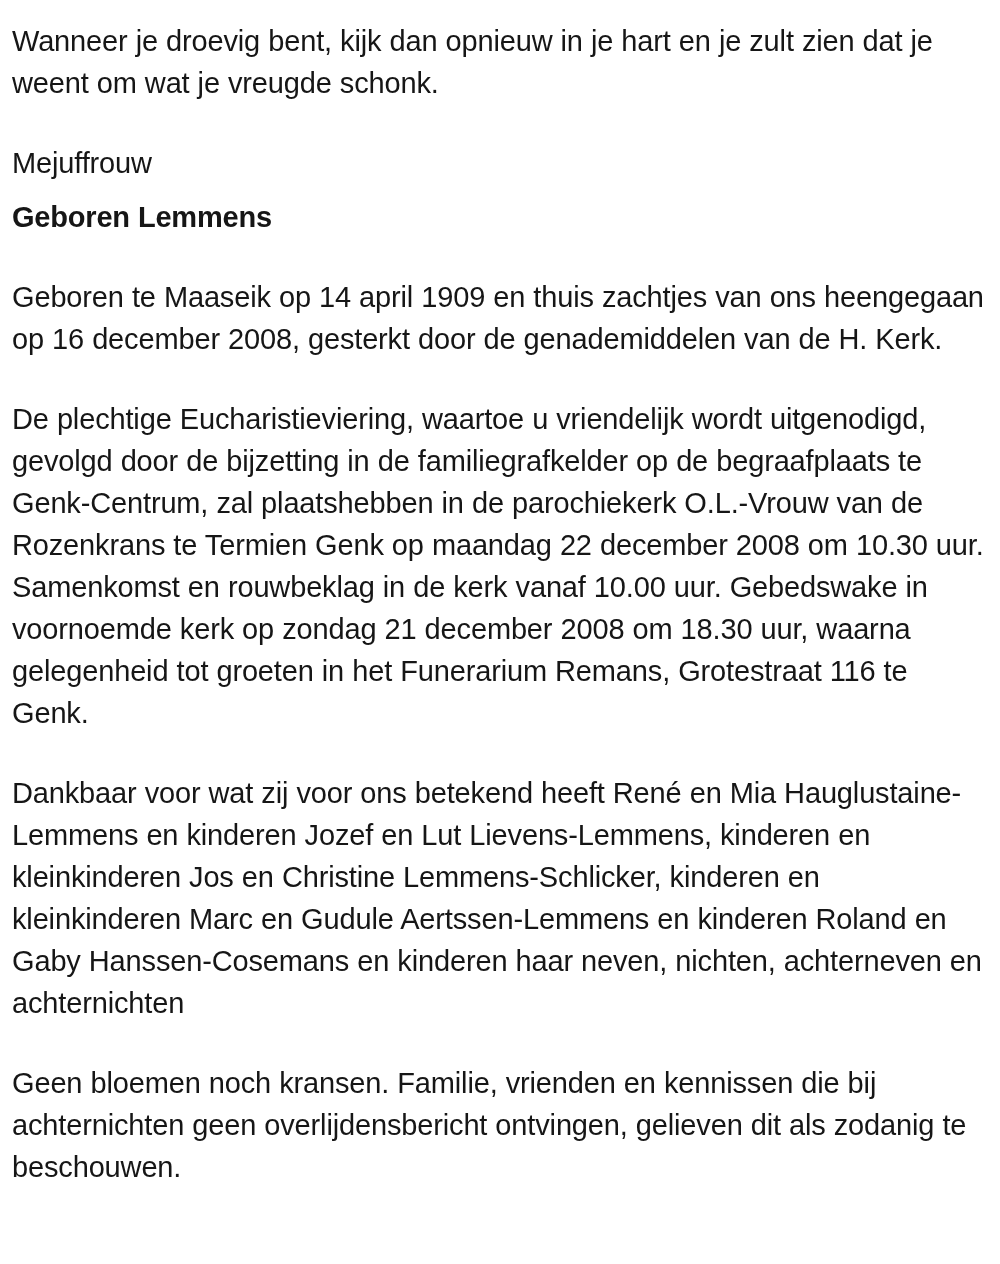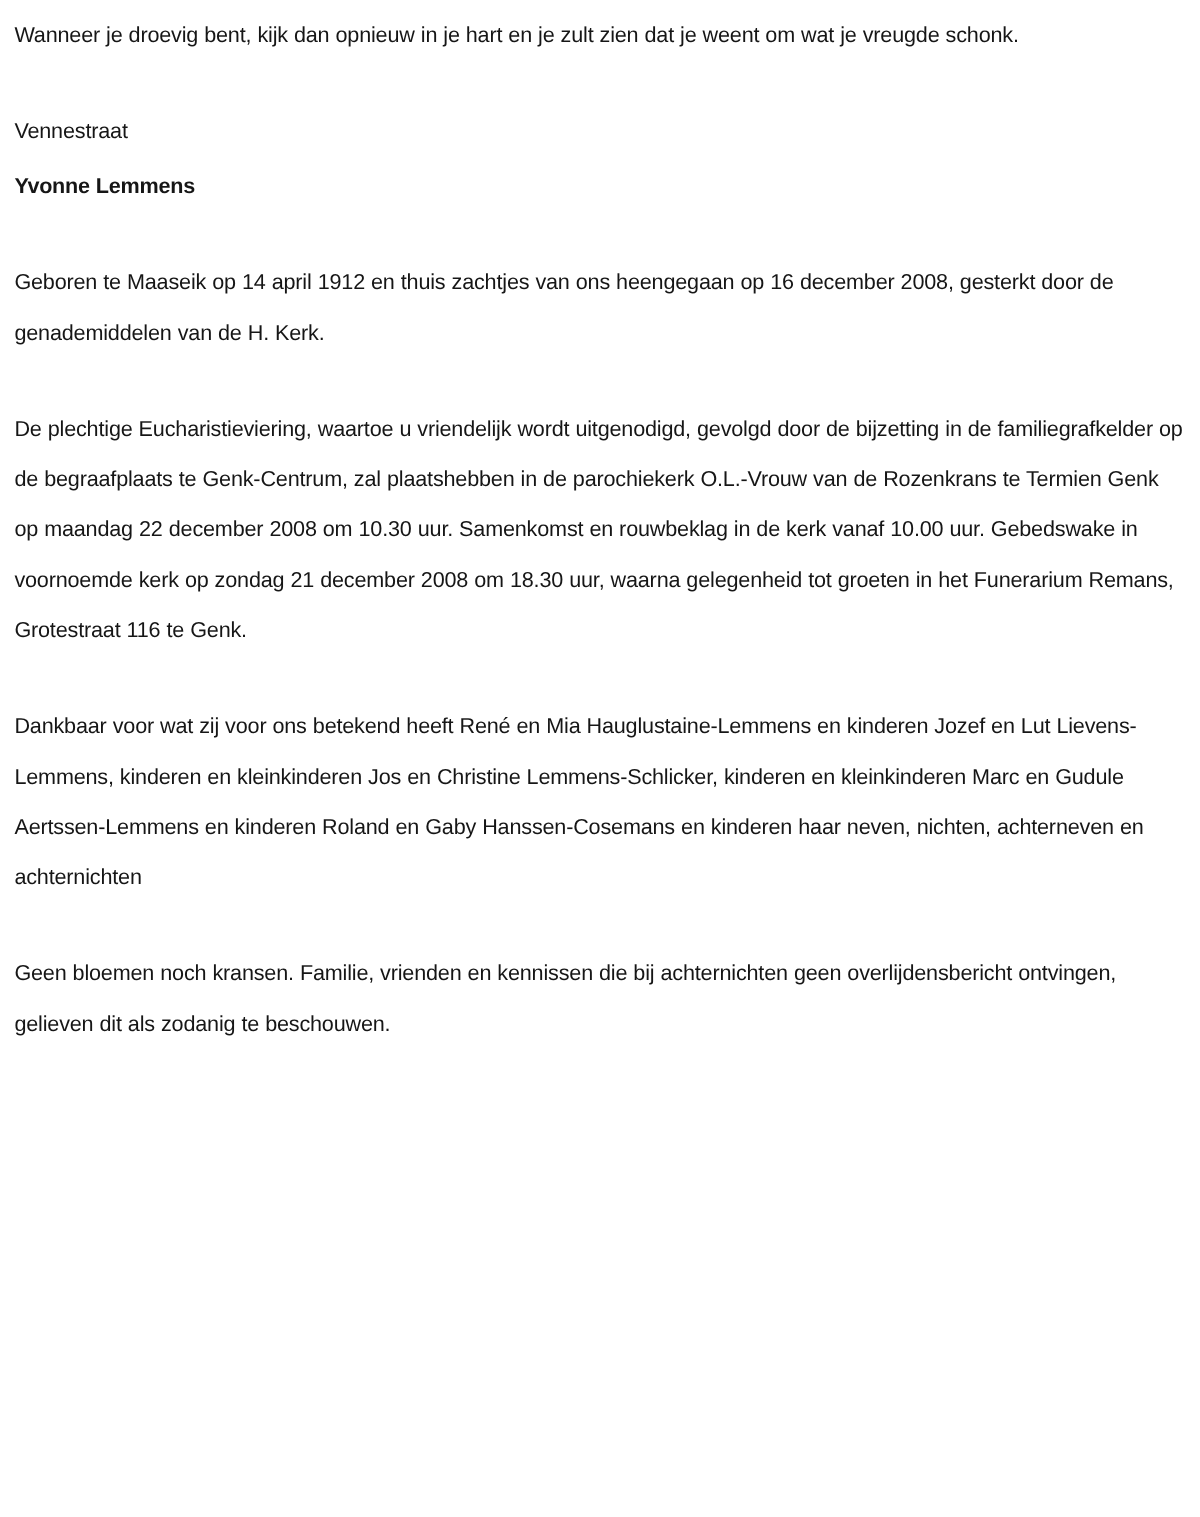--- a/index.html
+++ b/index.html
@@ -18,22 +18,22 @@
     -webkit-font-smoothing: antialiased;
   }
 
   .notice {
     box-sizing: border-box;
     width: 1000px;
     padding: 8px 12px 0 12px;
   }
 
   .para {
-    margin: 0 0 38px 0;
-    font-size: 18px;
+    margin: 12px 0 38px 0;
+    font-size: 29px;
     line-height: 42px;
     font-weight: 400;
     letter-spacing: -0.15px;
     word-spacing: 0.2px;
     text-align: left;
     hyphens: none;
   }
 
   .para:last-child {
     margin-bottom: 0;
@@ -49,25 +49,25 @@
     letter-spacing: -0.2px;
   }
 </style>
 </head>
 <body>
 
 <article class="notice">
 
   <p class="para">Wanneer je droevig bent, kijk dan opnieuw in je hart en je zult zien dat je weent om wat je vreugde schonk.</p>
 
-  <p class="para block-tight">Vennestraat</p>
+  <p class="para block-tight">Mejuffrouw</p>
 
-  <p class="para name">Yvonne Lemmens</p>
+  <p class="para name">Geboren Lemmens</p>
 
-  <p class="para">Geboren te Maaseik op 14 april 1912 en thuis zachtjes van ons heengegaan op 16 december 2008, gesterkt door de genademiddelen van de H. Kerk.</p>
+  <p class="para">Geboren te Maaseik op 14 april 1909 en thuis zachtjes van ons heengegaan op 16 december 2008, gesterkt door de genademiddelen van de H. Kerk.</p>
 
   <p class="para">De plechtige Eucharistieviering, waartoe u vriendelijk wordt uitgenodigd, gevolgd door de bijzetting in de familiegrafkelder op de begraafplaats te Genk-Centrum, zal plaatshebben in de parochiekerk O.L.-Vrouw van de Rozenkrans te Termien Genk op maandag 22 december 2008 om 10.30 uur. Samenkomst en rouwbeklag in de kerk vanaf 10.00 uur. Gebedswake in voornoemde kerk op zondag 21 december 2008 om 18.30 uur, waarna gelegenheid tot groeten in het Funerarium Remans, Grotestraat 116 te Genk.</p>
 
   <p class="para">Dankbaar voor wat zij voor ons betekend heeft René en Mia Hauglustaine-Lemmens en kinderen Jozef en Lut Lievens-Lemmens, kinderen en kleinkinderen Jos en Christine Lemmens-Schlicker, kinderen en kleinkinderen Marc en Gudule Aertssen-Lemmens en kinderen Roland en Gaby Hanssen-Cosemans en kinderen haar neven, nichten, achterneven en achternichten</p>
 
 
   <p class="para">Geen bloemen noch kransen. Familie, vrienden en kennissen die bij achternichten geen overlijdensbericht ontvingen, gelieven dit als zodanig te beschouwen.</p>
 
 </article>
 

